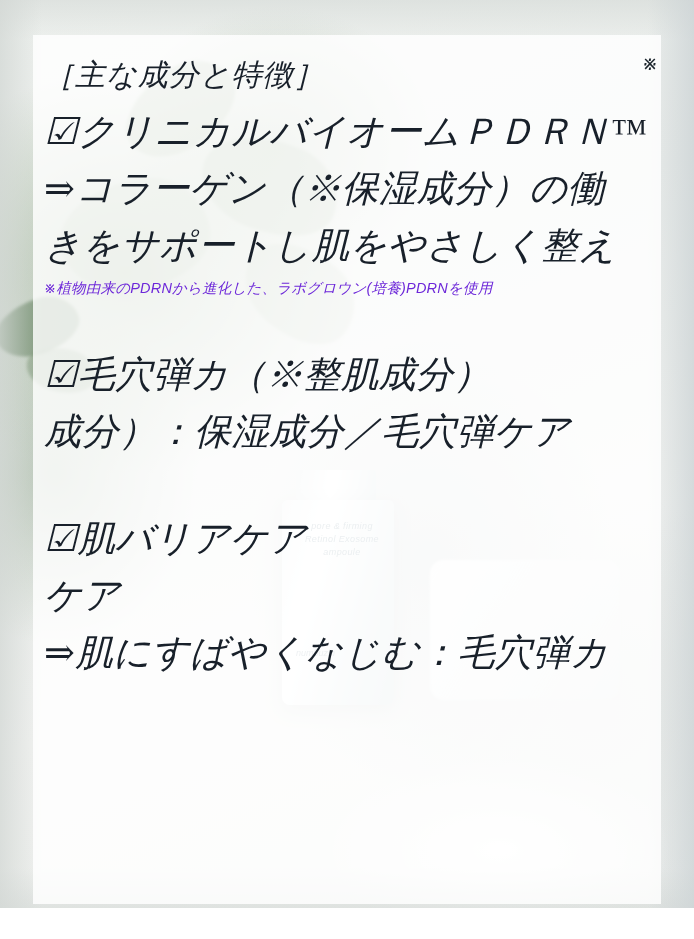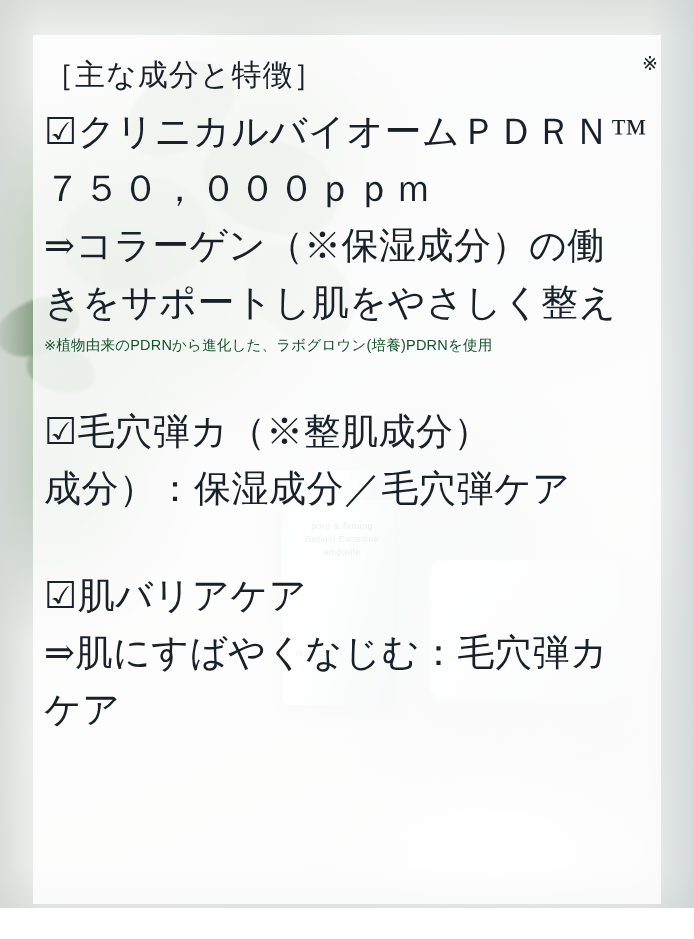--- a/index.html
+++ b/index.html
@@ -13,20 +13,21 @@
     font-family: "Liberation Serif", "DejaVu Serif", serif;
     background: #ffffff;
   }
 
   .canvas {
     position: relative;
     width: 694px;
     height: 908px;
     overflow: hidden;
     background: #f4f6f3;
+    font-style: italic;
   }
 
   
   .bg-photo {
     position: absolute;
     inset: 0;
     background:
       radial-gradient(ellipse 300px 260px at 18% 30%, rgba(120,150,110,0.55) 0%, rgba(150,175,140,0.22) 55%, rgba(255,255,255,0) 78%),
       radial-gradient(ellipse 220px 200px at 40% 16%, rgba(140,165,130,0.40) 0%, rgba(255,255,255,0) 70%),
       radial-gradient(ellipse 200px 240px at 8% 52%, rgba(110,140,105,0.42) 0%, rgba(255,255,255,0) 72%),
@@ -152,21 +153,21 @@
     letter-spacing: 1px;
   }
   .line.wide {
     letter-spacing: 2px;
   }
   .note {
     font-size: 14.5px;
     line-height: 24px;
     letter-spacing: 0.2px;
     font-family: "Liberation Sans", "DejaVu Sans", sans-serif;
-    color: #14532d;
+    color: #6d28d9;
     margin-top: 2px;
   }
   .gap-md { height: 46px; }
   .gap-lg { height: 50px; }
 
   .tm-mark {
     position: absolute;
     right: 36px;
     top: 52px;
     font-size: 19px;
@@ -198,33 +199,32 @@
 
   <div class="bg-vignette"></div>
 
   <div class="overlay"></div>
 
   <div class="text-layer">
 
     <div class="line indent-head">［主な成分と特徴］</div>
 
     <div class="line">☑クリニカルバイオームＰＤＲＮ™</div>
-    <div class="line wide">７５０，０００ｐｐｍ</div>
     <div class="line">⇒コラーゲン（※保湿成分）の働</div>
     <div class="line">きをサポートし肌をやさしく整え</div>
     <div class="note">※植物由来のPDRNから進化した、ラボグロウン(培養)PDRNを使用</div>
 
     <div class="gap-md"></div>
 
     <div class="line">☑毛穴弾カ（※整肌成分）</div>
     <div class="line">成分）：保湿成分／毛穴弾ケア</div>
 
     <div class="gap-lg"></div>
 
     <div class="line">☑肌バリアケア</div>
+    <div class="line">ケア</div>
     <div class="line">⇒肌にすばやくなじむ：毛穴弾カ</div>
-    <div class="line">ケア</div>
 
   </div>
 
   <div class="tm-mark">※</div>
 
 </div>
 
 </body></html>

